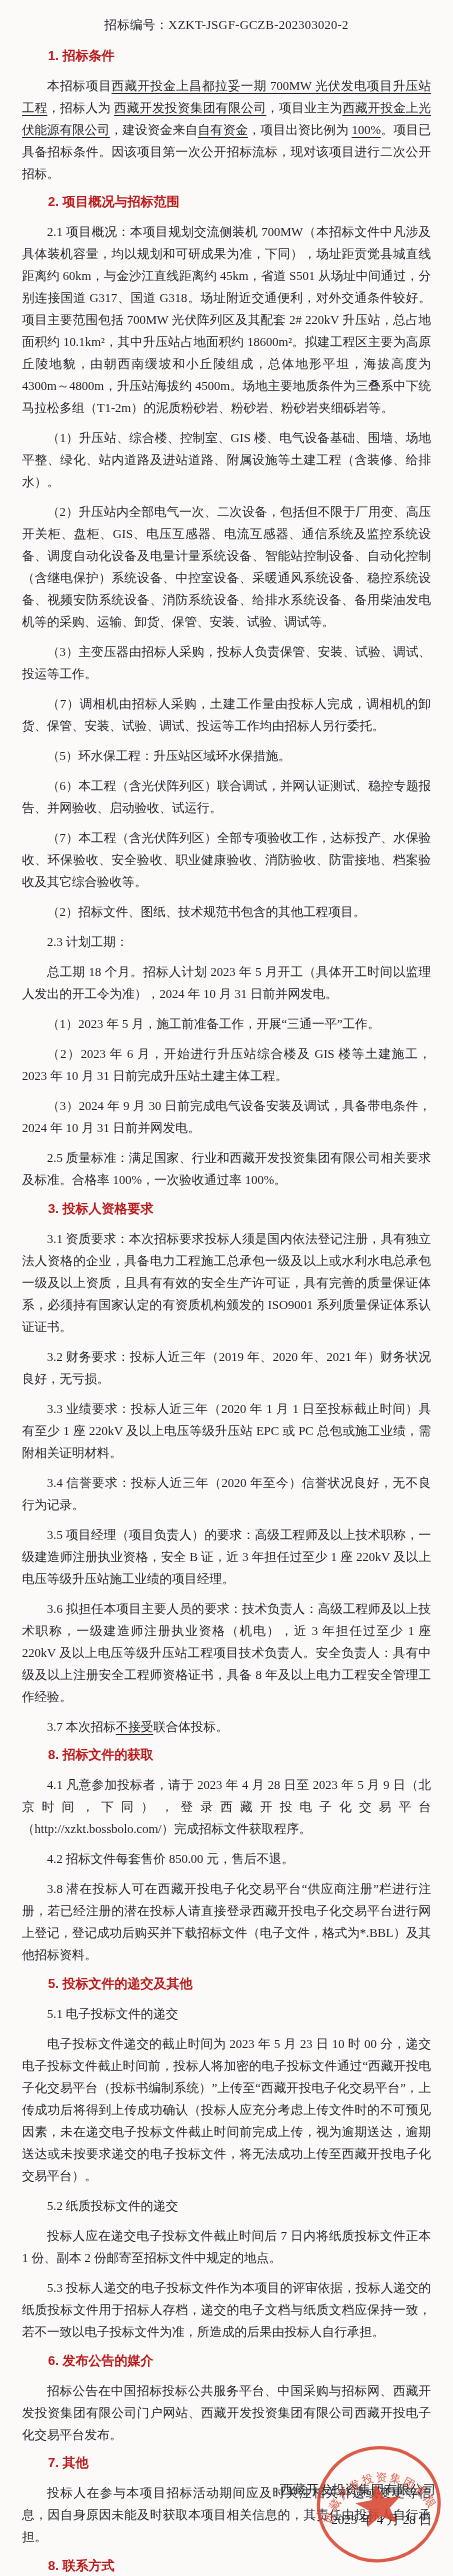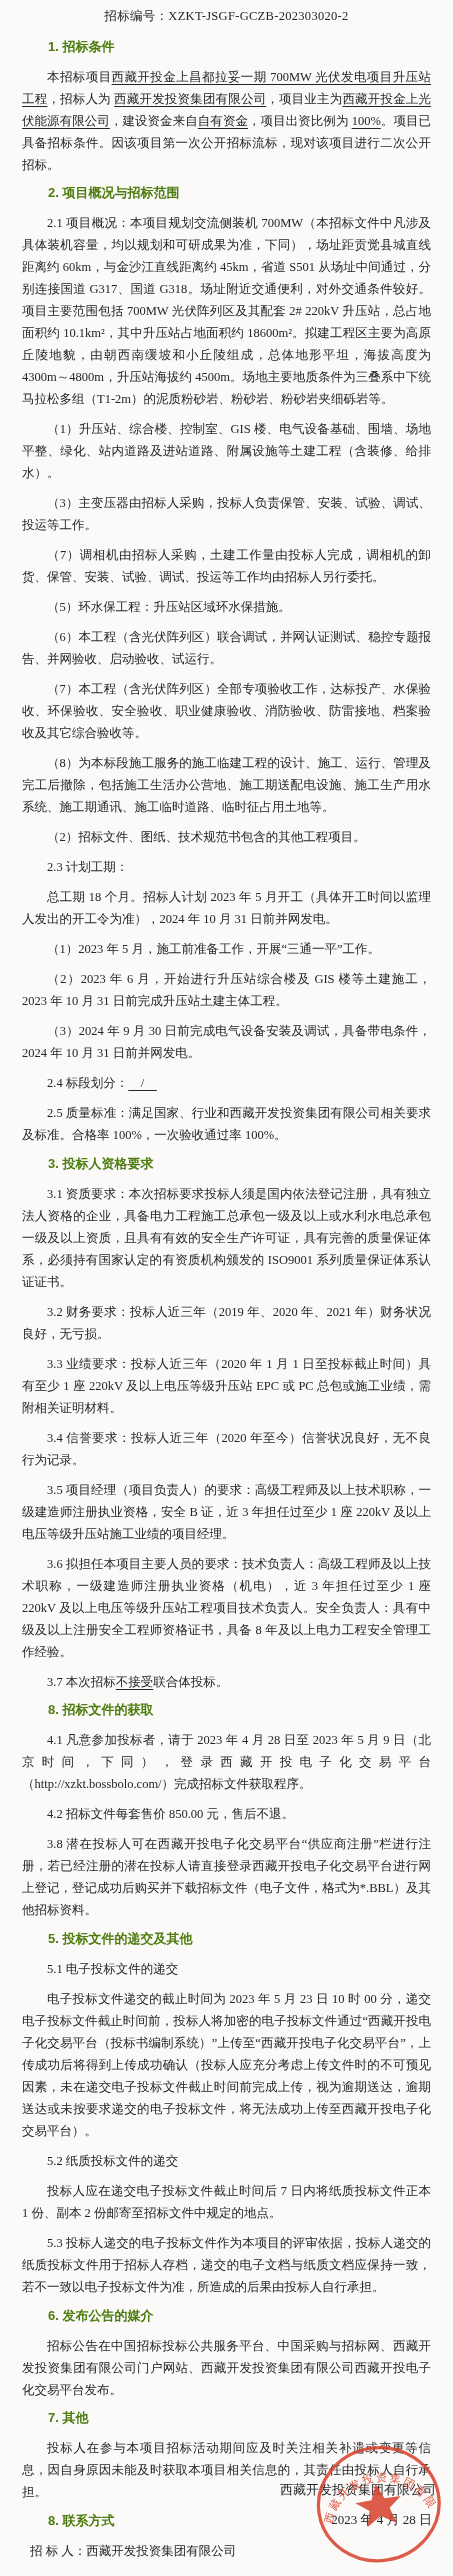--- a/index.html
+++ b/index.html
@@ -6,40 +6,40 @@
   .page {
     position: relative;
     width: 453px;
     height: 2576px;
     background: #fbfaf8;
     overflow: hidden;
     font-family: "Liberation Serif", serif;
     color: #24242a;
   }
   .code-line {
-    padding-top: 8px;
+    padding-top: 17px;
     text-align: center;
     font-size: 12.5px;
     letter-spacing: 0.3px;
   }
   .doc-body {
     padding: 4px 22px 0 22px;
     font-size: 12.5px;
     line-height: 22px;
     text-align: justify;
   }
   .doc-body p { margin: 8px 0 4px 0; }
   p.heading {
     font-family: "Liberation Sans", sans-serif;
     font-weight: bold;
     font-size: 13px;
     text-indent: 2em;
     margin: 6.6px 0 5.3px 0;
     text-align: left;
-    color: #4d7c0f;
+    color: #b91c1c;
   }
   p.para { text-indent: 2em; }
   p.contact { text-indent: 0; padding-left: 8px; text-align: left; }
   .u { text-decoration: underline; text-underline-offset: 2.6px; }
   .signature {
     position: absolute;
     top: 2479px;
     right: 17px;
     text-align: right;
     font-size: 13px;
@@ -65,33 +65,32 @@
 <div class="page">
 
   <div class="code-line">招标编号：XZKT-JSGF-GCZB-202303020-2</div>
 
   <div class="doc-body" id="doc-body">
       <p class="heading"><span>1. 招标条件</span></p>
       <p class="para"><span>本招标项目</span><span class="u">西藏开投金上昌都拉妥一期 700MW 光伏发电项目升压站工程</span><span>，招标人为 </span><span class="u">西藏开发投资集团有限公司</span><span>，项目业主为</span><span class="u">西藏开投金上光伏能源有限公司</span><span>，建设资金来自</span><span class="u">自有资金</span><span>，项目出资比例为 </span><span class="u">100%</span><span>。项目已具备招标条件。因该项目第一次公开招标流标，现对该项目进行二次公开招标。</span></p>
       <p class="heading"><span>2. 项目概况与招标范围</span></p>
       <p class="para"><span>2.1 项目概况：本项目规划交流侧装机 700MW（本招标文件中凡涉及具体装机容量，均以规划和可研成果为准，下同），场址距贡觉县城直线距离约 60km，与金沙江直线距离约 45km，省道 S501 从场址中间通过，分别连接国道 G317、国道 G318。场址附近交通便利，对外交通条件较好。项目主要范围包括 700MW 光伏阵列区及其配套 2# 220kV 升压站，总占地面积约 10.1km²，其中升压站占地面积约 18600m²。拟建工程区主要为高原丘陵地貌，由朝西南缓坡和小丘陵组成，总体地形平坦，海拔高度为 4300m～4800m，升压站海拔约 4500m。场地主要地质条件为三叠系中下统马拉松多组（T1-2m）的泥质粉砂岩、粉砂岩、粉砂岩夹细砾岩等。</span></p>
       <p class="para"><span>（1）升压站、综合楼、控制室、GIS 楼、电气设备基础、围墙、场地平整、绿化、站内道路及进站道路、附属设施等土建工程（含装修、给排水）。</span></p>
+      <p class="para"><span>（2）升压站内全部电气一次、二次设备，包括但不限于厂用变、高压开关柜、盘柜、GIS、电压互感器、电流互感器、通信系统及监控系统设备、调度自动化设备及电量计量系统设备、智能站控制设备、自动化控制（含继电保护）系统设备、中控室设备、采暖通风系统设备、稳控系统设备、视频安防系统设备、消防系统设备、给排水系统设备、备用柴油发电机等的采购、运输、卸货、保管、安装、试验、调试等。</span></p>
       <p class="para"><span>（3）主变压器由招标人采购，投标人负责保管、安装、试验、调试、投运等工作。</span></p>
       <p class="para"><span>（7）调相机由招标人采购，土建工作量由投标人完成，调相机的卸货、保管、安装、试验、调试、投运等工作均由招标人另行委托。</span></p>
       <p class="para"><span>（5）环水保工程：升压站区域环水保措施。</span></p>
       <p class="para"><span>（6）本工程（含光伏阵列区）联合调试，并网认证测试、稳控专题报告、并网验收、启动验收、试运行。</span></p>
       <p class="para"><span>（7）本工程（含光伏阵列区）全部专项验收工作，达标投产、水保验收、环保验收、安全验收、职业健康验收、消防验收、防雷接地、档案验收及其它综合验收等。</span></p>
-      <p class="para"><span>（8）为本标段施工服务的施工临建工程的设计、施工、运行、管理及完工后撤除，包括施工生活办公营地、施工期送配电设施、施工生产用水系统、施工期通讯、施工临时道路、临时征占用土地等。</span></p>
       <p class="para"><span>（2）招标文件、图纸、技术规范书包含的其他工程项目。</span></p>
       <p class="para"><span>2.3 计划工期：</span></p>
       <p class="para"><span>总工期 18 个月。招标人计划 2023 年 5 月开工（具体开工时间以监理人发出的开工令为准），2024 年 10 月 31 日前并网发电。</span></p>
       <p class="para"><span>（1）2023 年 5 月，施工前准备工作，开展“三通一平”工作。</span></p>
       <p class="para"><span>（2）2023 年 6 月，开始进行升压站综合楼及 GIS 楼等土建施工，2023 年 10 月 31 日前完成升压站土建主体工程。</span></p>
       <p class="para"><span>（3）2024 年 9 月 30 日前完成电气设备安装及调试，具备带电条件，2024 年 10 月 31 日前并网发电。</span></p>
-      <p class="para"><span>2.4 标段划分：</span><span class="u">　/　</span></p>
       <p class="para"><span>2.5 质量标准：满足国家、行业和西藏开发投资集团有限公司相关要求及标准。合格率 100%，一次验收通过率 100%。</span></p>
       <p class="heading"><span>3. 投标人资格要求</span></p>
       <p class="para"><span>3.1 资质要求：本次招标要求投标人须是国内依法登记注册，具有独立法人资格的企业，具备电力工程施工总承包一级及以上或水利水电总承包一级及以上资质，且具有有效的安全生产许可证，具有完善的质量保证体系，必须持有国家认定的有资质机构颁发的 ISO9001 系列质量保证体系认证证书。</span></p>
       <p class="para"><span>3.2 财务要求：投标人近三年（2019 年、2020 年、2021 年）财务状况良好，无亏损。</span></p>
       <p class="para"><span>3.3 业绩要求：投标人近三年（2020 年 1 月 1 日至投标截止时间）具有至少 1 座 220kV 及以上电压等级升压站 EPC 或 PC 总包或施工业绩，需附相关证明材料。</span></p>
       <p class="para"><span>3.4 信誉要求：投标人近三年（2020 年至今）信誉状况良好，无不良行为记录。</span></p>
       <p class="para"><span>3.5 项目经理（项目负责人）的要求：高级工程师及以上技术职称，一级建造师注册执业资格，安全 B 证，近 3 年担任过至少 1 座 220kV 及以上电压等级升压站施工业绩的项目经理。</span></p>
       <p class="para"><span>3.6 拟担任本项目主要人员的要求：技术负责人：高级工程师及以上技术职称，一级建造师注册执业资格（机电），近 3 年担任过至少 1 座 220kV 及以上电压等级升压站工程项目技术负责人。安全负责人：具有中级及以上注册安全工程师资格证书，具备 8 年及以上电力工程安全管理工作经验。</span></p>
       <p class="para"><span>3.7 本次招标</span><span class="u">不接受</span><span>联合体投标。</span></p>
       <p class="heading"><span>8. 招标文件的获取</span></p>

